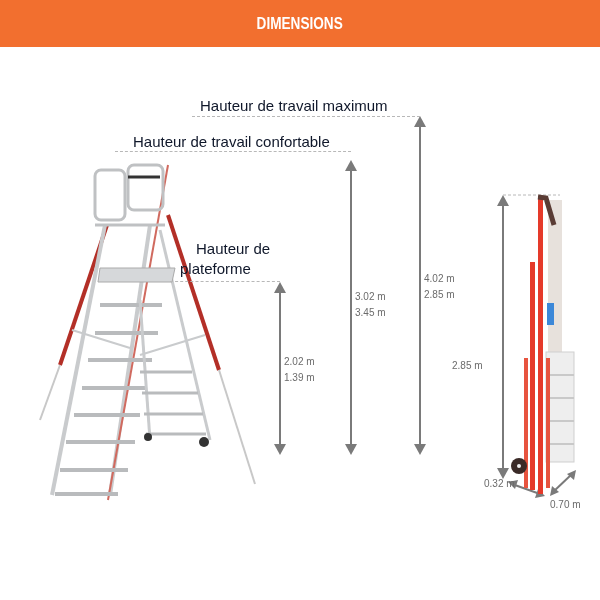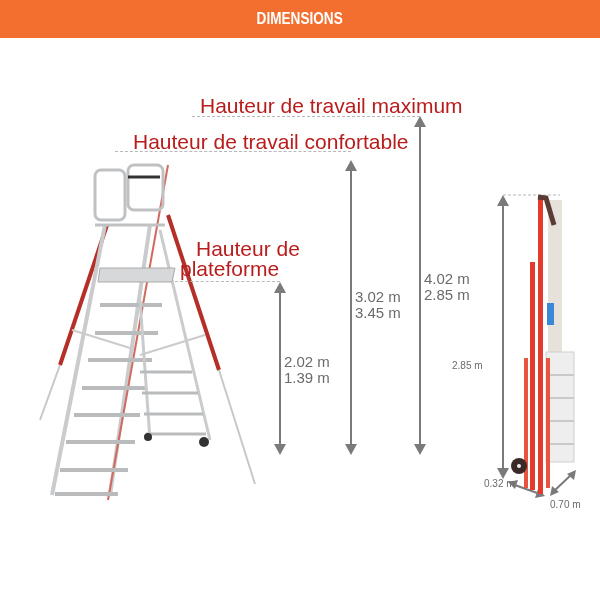--- a/index.html
+++ b/index.html
@@ -1,21 +1,21 @@
 <!DOCTYPE html>
 <html><head>
 <meta charset="utf-8">
 <style>
   html,body{margin:0;padding:0;background:#fff;}
   body{width:600px;height:600px;position:relative;overflow:hidden;font-family:"Liberation Sans",sans-serif;color:#6f6f6f;}
-  .banner{position:absolute;left:0;top:0;width:600px;height:38px;background:#f26f2f;display:flex;align-items:center;justify-content:center;}
+  .banner{position:absolute;left:0;top:0;width:600px;height:47px;background:#f26f2f;display:flex;align-items:center;justify-content:center;}
   .banner span{color:#fff;font-weight:bold;font-size:16px;letter-spacing:0px;transform:scaleX(0.85);display:inline-block;}
-  .lbl{position:absolute;font-size:21px;color:#b91c1c;white-space:nowrap;line-height:17px;}
+  .lbl{position:absolute;font-size:15px;color:#0f172a;white-space:nowrap;line-height:17px;}
   .dash{position:absolute;height:0;border-top:1px dashed #b8b8b8;}
-  .val{position:absolute;font-size:15px;color:#6b6b6b;line-height:16px;text-align:left;}
+  .val{position:absolute;font-size:10px;color:#6b6b6b;line-height:16px;text-align:left;}
   .val.small{font-size:10px;}
   svg.art{position:absolute;left:0;top:0;}
 </style>
 </head>
 <body>
 
 <div class="banner">
   <span>DIMENSIONS</span>
 </div>
 

